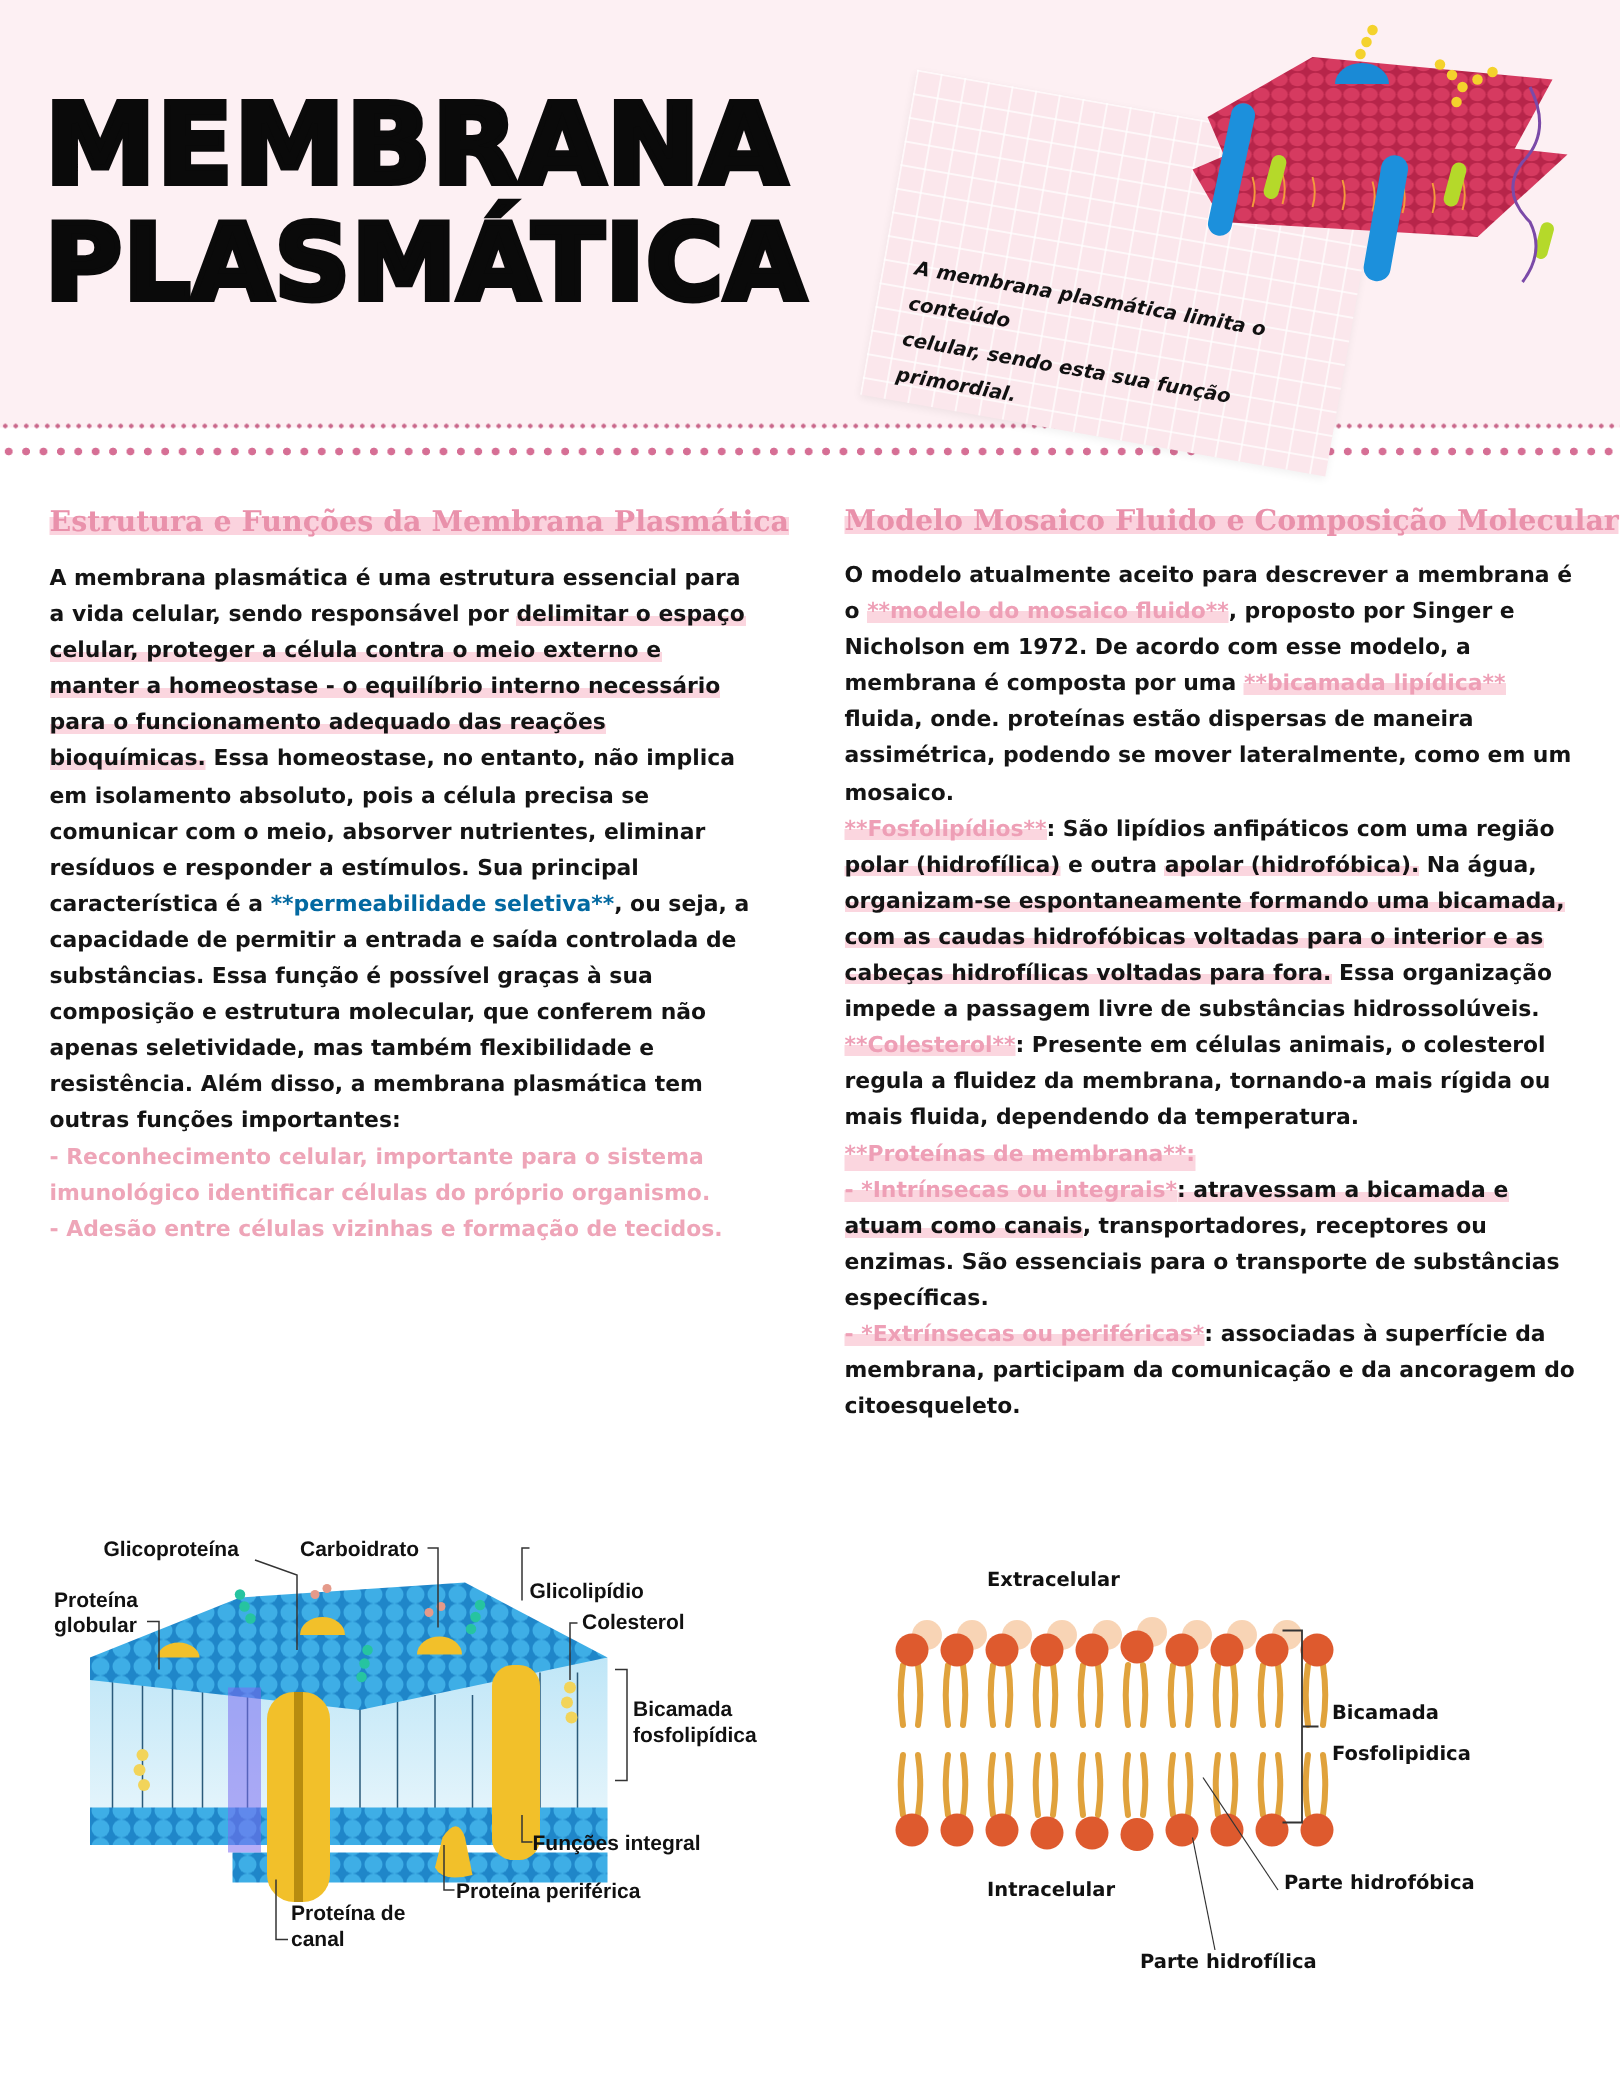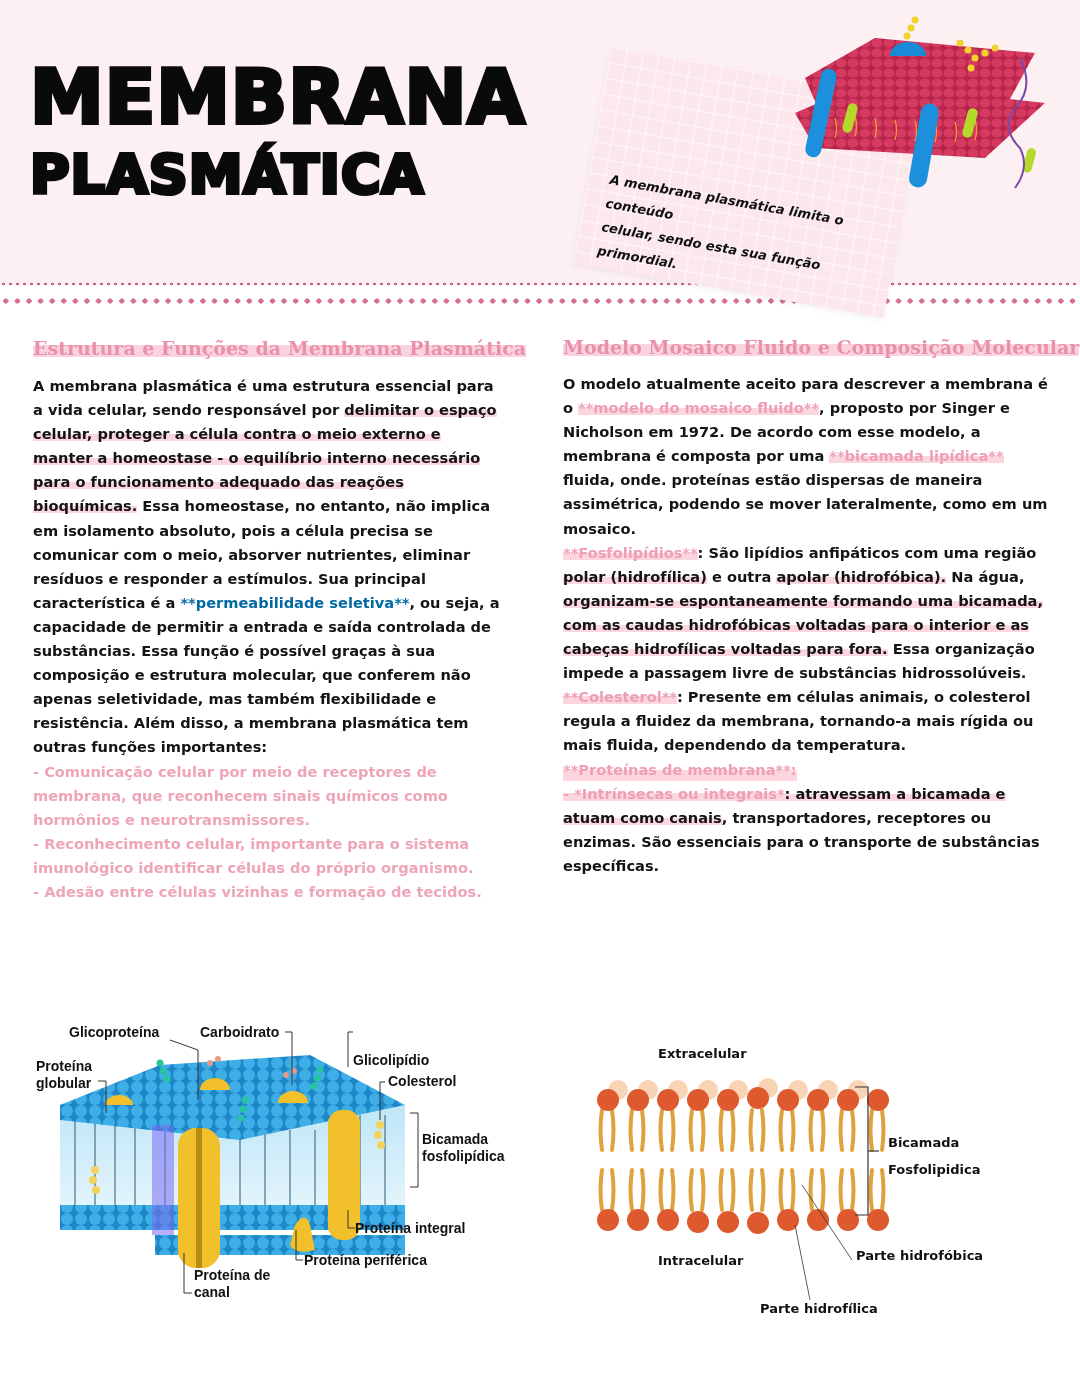--- a/index.html
+++ b/index.html
@@ -25,21 +25,21 @@
   }
   .title {
     position:absolute; left:30px; top:60px;
     font-family:"DejaVu Sans", sans-serif; font-weight:900;
     font-size:74px; line-height:74px; letter-spacing:1px;
     color:#0a0a0a;
     -webkit-text-stroke:4px #0a0a0a;
     text-transform:uppercase;
   }
   .title span { display:block; }
-  .title .l2 { font-size:54px; margin-top:4px; }
+  .title .l2 { font-size:70px; margin-top:4px; }
 
   .note-card {
     position:absolute; left:590px; top:72px; width:315px; height:220px;
     background:#fbe7ec;
     background-image:
       linear-gradient(rgba(255,255,255,.7) 1px, transparent 1px),
       linear-gradient(90deg, rgba(255,255,255,.7) 1px, transparent 1px);
     background-size:16px 16px;
     transform:rotate(10deg);
     box-shadow:0 2px 6px rgba(0,0,0,.06);
@@ -128,39 +128,41 @@
   <rect x="190" y="100" width="10" height="30" rx="5" fill="#b5d92a" transform="rotate(15 195 115)"></rect>
   <rect x="250" y="140" width="9" height="25" rx="4.5" fill="#b5d92a" transform="rotate(15 255 152)"></rect>
   <path d="M245 50 q15 30 -5 50 q-15 20 5 40 q10 20 -5 40" stroke="#7b4aa8" stroke-width="2" fill="none"></path>
 </svg>
 
 <h2 class="section-title" style="left:33px; top:337px;">Estrutura e Funções da Membrana Plasmática</h2>
 <div class="col" style="left:33px; top:374px; width:472px;">
   <p>
     <span>A membrana plasmática é uma estrutura essencial para a vida celular, sendo responsável por </span><span class="hl">delimitar o espaço celular, proteger a célula contra o meio externo e manter a homeostase - o equilíbrio interno necessário para o funcionamento adequado das reações bioquímicas.</span><span> Essa homeostase, no entanto, não implica em isolamento absoluto, pois a célula precisa se comunicar com o meio, absorver nutrientes, eliminar resíduos e responder a estímulos. Sua principal característica é a </span><span class="pink">**permeabilidade seletiva**</span><span>, ou seja, a capacidade de permitir a entrada e saída controlada de substâncias. Essa função é possível graças à sua composição e estrutura molecular, que conferem não apenas seletividade, mas também flexibilidade e resistência. Além disso, a membrana plasmática tem outras funções importantes:</span>
   </p>
-  <p class="pinklist">- Comunicação celular por meio de receptores de membrana, que reconhecem sinais químicos como hormônios e neurotransmissores.</p>
   <p class="pinklist">- Reconhecimento celular, importante para o sistema imunológico identificar células do próprio organismo.</p>
   <p class="pinklist">- Adesão entre células vizinhas e formação de tecidos.</p>
 </div>
 
 <h2 class="section-title" style="left:563px; top:336px;">Modelo Mosaico Fluido e Composição Molecular</h2>
 <div class="col" style="left:563px; top:372px; width:490px;">
   <p>
     <span>O modelo atualmente aceito para descrever a membrana é o </span><span class="pink-hl">**modelo do mosaico fluido**</span><span>, proposto por Singer e Nicholson em 1972. De acordo com esse modelo, a membrana é composta por uma </span><span class="pink-hl">**bicamada lipídica**</span><span> fluida, onde. proteínas estão dispersas de maneira assimétrica, podendo se mover lateralmente, como em um mosaico.</span>
   </p>
   <p>
     <span class="pink-hl">**Fosfolipídios**</span><span>: São lipídios anfipáticos com uma região </span><span class="hl">polar (hidrofílica)</span><span> e outra </span><span class="hl">apolar (hidrofóbica).</span><span> Na água, </span><span class="hl">organizam-se espontaneamente formando uma bicamada, com as caudas hidrofóbicas voltadas para o interior e as cabeças hidrofílicas voltadas para fora.</span><span> Essa organização impede a passagem livre de substâncias hidrossolúveis.</span>
   </p>
   <p>
     <span class="pink-hl">**Colesterol**</span><span>: Presente em células animais, o colesterol regula a fluidez da membrana, tornando-a mais rígida ou mais fluida, dependendo da temperatura.</span>
   </p>
   <p class="pink-hl" style="display:inline-block;">**Proteínas de membrana**:</p>
   <p>
     <span class="pink-hl">- *Intrínsecas ou integrais*</span><span class="hl">: atravessam a bicamada e atuam como canais</span><span>, transportadores, receptores ou enzimas. São essenciais para o transporte de substâncias específicas.</span>
+  </p>
+  <p>
+    <span class="pink-hl">- *Extrínsecas ou periféricas*</span><span>: associadas à superfície da membrana, participam da comunicação e da ancoragem do citoesqueleto.</span>
   </p>
 </div>
 
 <svg style="position:absolute; left:60px; top:1045px;" width="360" height="235" viewBox="0 0 360 235">
   <defs>
     <pattern id="blueballs" width="14" height="12" patternUnits="userSpaceOnUse">
       <rect width="14" height="12" fill="#1f86c9"></rect>
       <circle cx="7" cy="6" r="6" fill="#3eaee6"></circle>
     </pattern>
     <linearGradient id="tails" x1="0" x2="0" y1="0" y2="1">
@@ -231,21 +233,21 @@
     <path d="M283 245 L276 245 L276 215"></path>
       <path d="M172 278 L164 278 L164 238"></path>
   </g>
 </svg>
 <div class="diag-label" style="left:69px; top:1024px;">Glicoproteína</div>
 <div class="diag-label" style="left:200px; top:1024px;">Carboidrato</div>
 <div class="diag-label" style="left:353px; top:1024px;margin-top:28px;">Glicolipídio</div>
 <div class="diag-label" style="left:36px; top:1058px; width:70px;">Proteína globular</div>
 <div class="diag-label" style="left:388px; top:1073px;">Colesterol</div>
 <div class="diag-label" style="left:422px; top:1131px; width:100px;">Bicamada fosfolipídica</div>
-<div class="diag-label" style="left:355px; top:1220px;">Proteína integral</div>
+<div class="diag-label" style="left:355px; top:1220px;">Funções integral</div>
 <div class="diag-label" style="left:304px; top:1252px;">Proteína periférica</div>
 <div class="diag-label" style="left:194px; top:1267px; width:90px;">Proteína de canal</div>
 
 <svg style="position:absolute; left:590px; top:1075px;" width="420" height="250" viewBox="0 0 420 250">
   <g id="bilayer">
     <g fill="#f3b27a" opacity="0.55">
       <circle cx="28" cy="15" r="10"></circle>
         <circle cx="58" cy="15" r="10"></circle>
         <circle cx="88" cy="15" r="10"></circle>
         <circle cx="118" cy="15" r="10"></circle>

